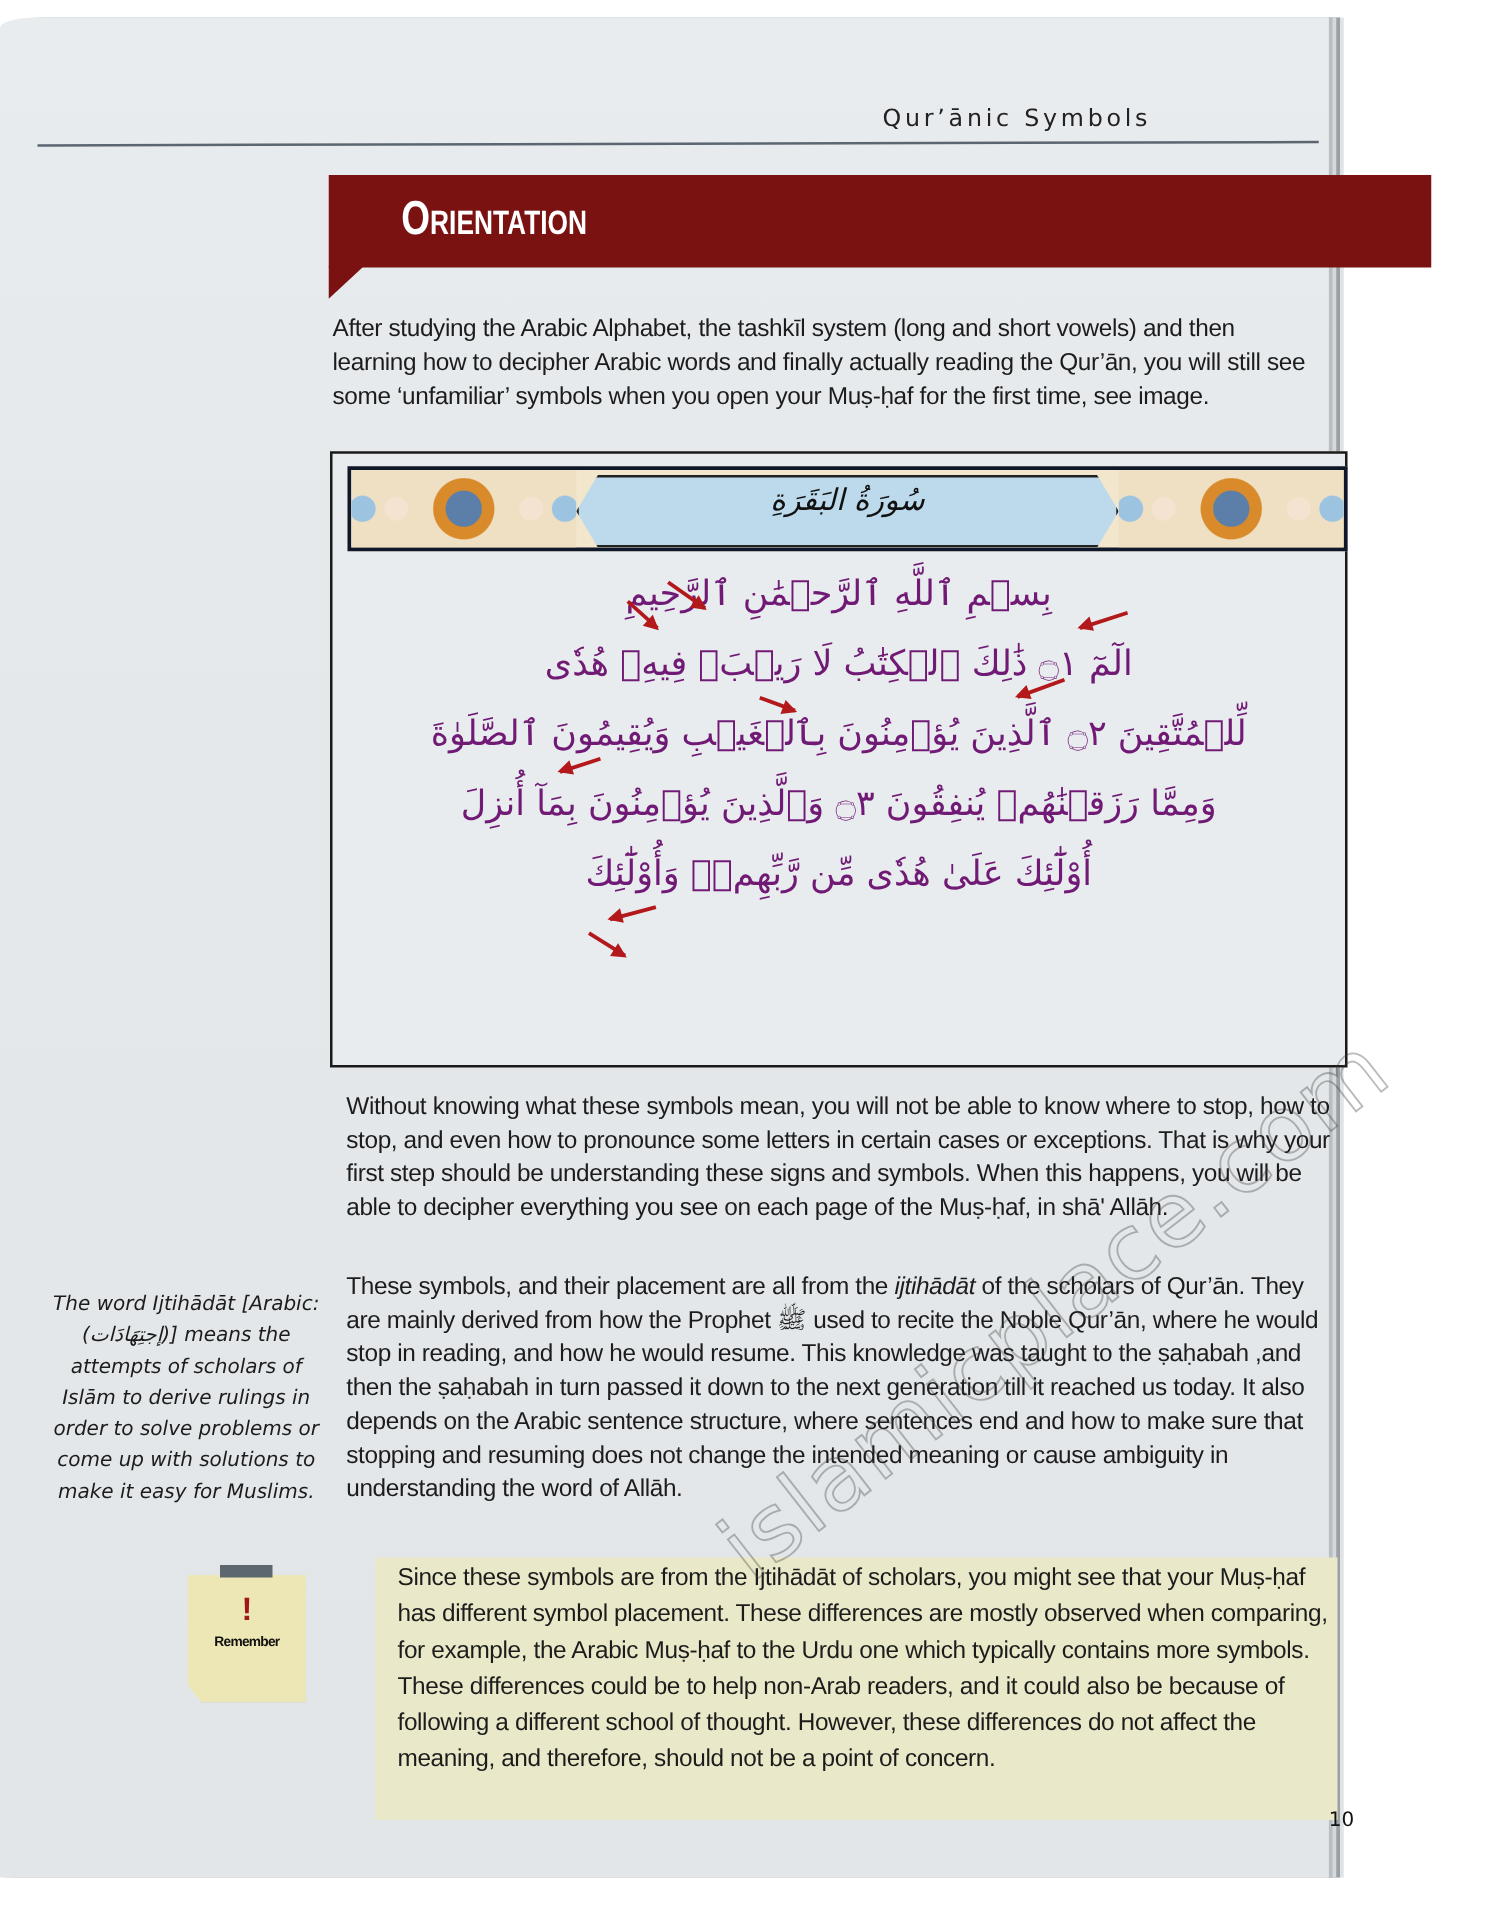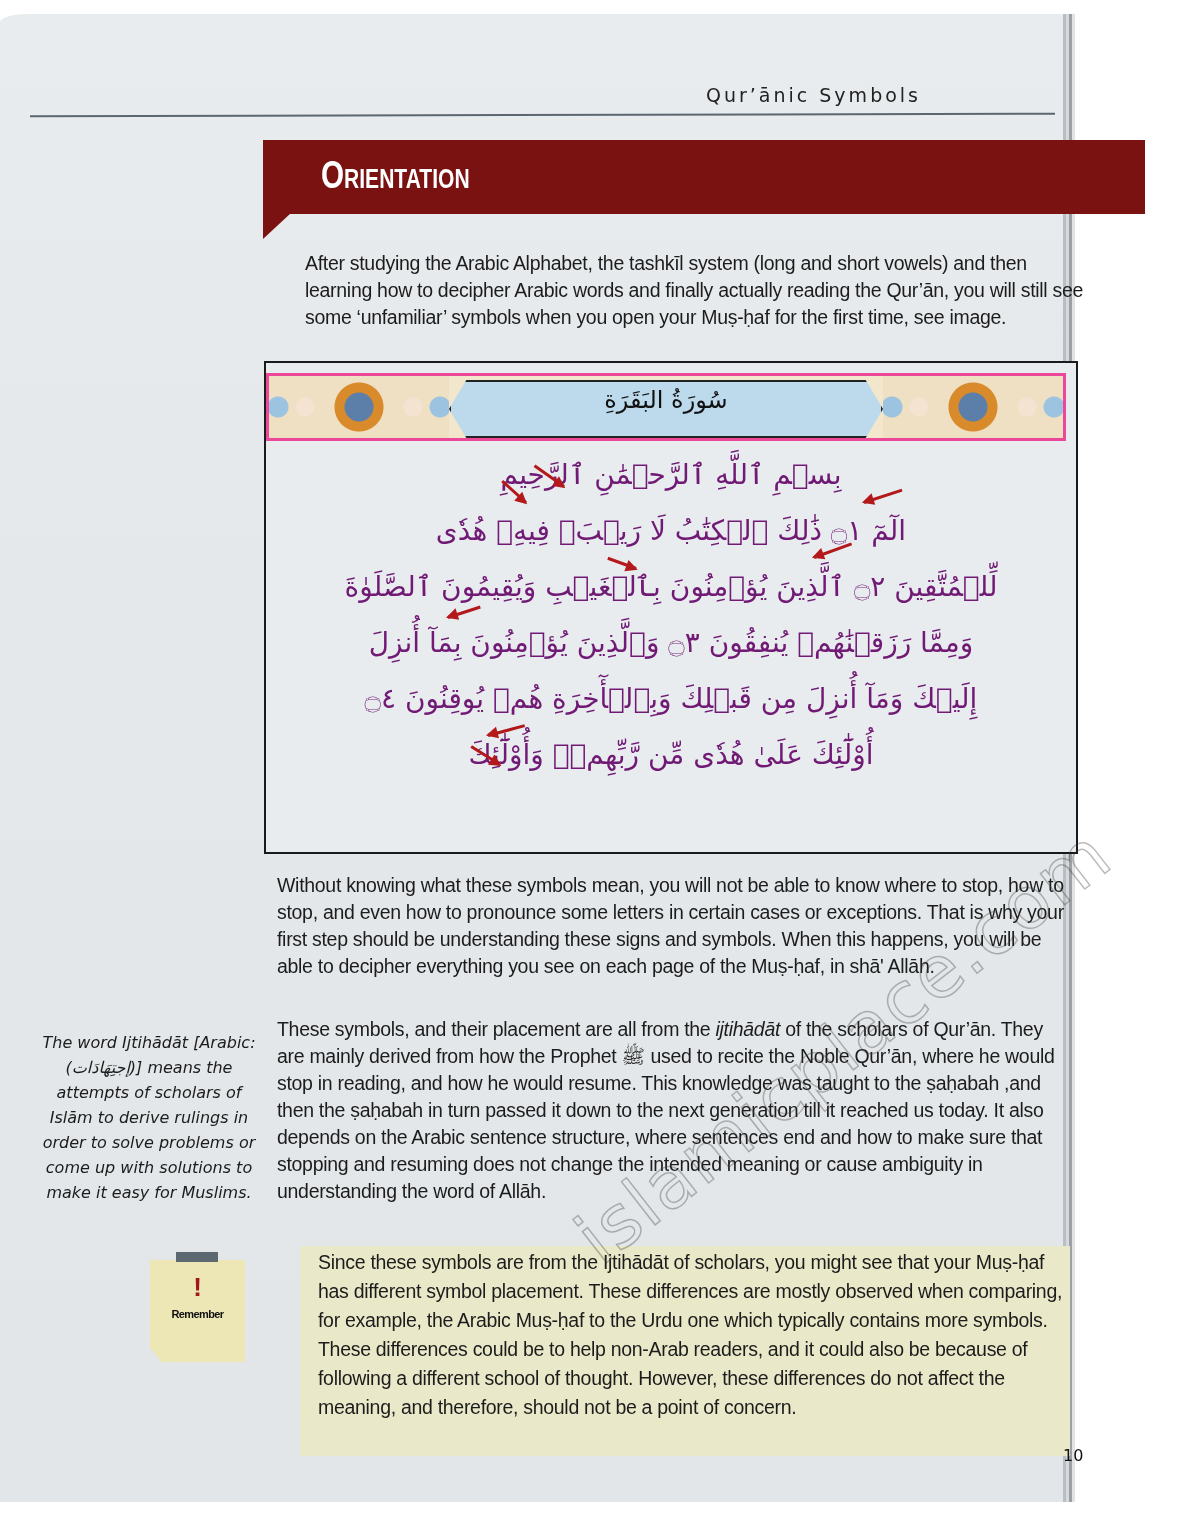--- a/index.html
+++ b/index.html
@@ -34,30 +34,30 @@
   .banner-title {
     position: absolute; left: 58px; top: 14px;
     font-family: "Liberation Sans", sans-serif; font-weight: bold; font-size: 38px;
     color: #fff; letter-spacing: 0px; transform: scaleX(0.78); transform-origin: left center;
     font-variant: small-caps;
   }
   .para {
     position: absolute; font-family: "Liberation Sans", sans-serif; font-size: 19.5px;
     line-height: 27px; color: #1c1c1c; letter-spacing: -0.3px;
   }
-  .p1 { left: 266px; top: 236px; width: 790px; margin-left: 39px; }
+  .p1 { left: 266px; top: 236px; width: 790px; }
   .p2 { left: 277px; top: 858px; width: 790px; }
   .p3 { left: 277px; top: 1002px; width: 790px; }
   .frame {
     position: absolute; left: 264px; top: 347px; width: 810px; height: 489px;
     border: 2px solid #1a1a1a; background: #e8ecee;
   }
   .surah-header {
-    position: absolute; left: 0; top: 10px; width: 794px; height: 62px;
-    border: 3px solid #ec4899; background: #f2e6cc; overflow: hidden;
+    position: absolute; left: 12px; top: 10px; width: 794px; height: 62px;
+    border: 3px solid #0f172a; background: #f2e6cc; overflow: hidden; font-style: italic;
   }
   .orn {
     position: absolute; top: 0; width: 180px; height: 62px;
     background:
       radial-gradient(circle at 20% 50%, #f3e3d0 0 9px, transparent 10px),
       radial-gradient(circle at 50% 50%, #5b7fa8 0 14px, transparent 15px),
       radial-gradient(circle at 50% 50%, #d98a2b 0 24px, transparent 25px),
       radial-gradient(circle at 80% 50%, #f3e3d0 0 9px, transparent 10px),
       radial-gradient(circle at 5% 50%, #9cc3e0 0 10px, transparent 11px),
       radial-gradient(circle at 95% 50%, #9cc3e0 0 10px, transparent 11px),
@@ -136,21 +136,20 @@
       <div class="orn left"></div>
       <div class="cartouche"></div>
       <div class="surah-name">سُورَةُ البَقَرَةِ</div>
       <div class="orn right"></div>
     </div>
     <div class="ayat">
       <div>بِسۡمِ ٱللَّهِ ٱلرَّحۡمَٰنِ ٱلرَّحِيمِ</div>
       <div>الٓمٓ ۝١ ذَٰلِكَ ٱلۡكِتَٰبُ لَا رَيۡبَۛ فِيهِۛ هُدٗى</div>
       <div>لِّلۡمُتَّقِينَ ۝٢ ٱلَّذِينَ يُؤۡمِنُونَ بِٱلۡغَيۡبِ وَيُقِيمُونَ ٱلصَّلَوٰةَ</div>
       <div>وَمِمَّا رَزَقۡنَٰهُمۡ يُنفِقُونَ ۝٣ وَٱلَّذِينَ يُؤۡمِنُونَ بِمَآ أُنزِلَ</div>
-      <div>إِلَيۡكَ وَمَآ أُنزِلَ مِن قَبۡلِكَ وَبِٱلۡأٓخِرَةِ هُمۡ يُوقِنُونَ ۝٤</div>
       <div>أُوْلَٰٓئِكَ عَلَىٰ هُدٗى مِّن رَّبِّهِمۡۖ وَأُوْلَٰٓئِكَ</div>
     </div>
 
     <div class="arrow" style="left:598px; top:138px; width:40px; transform:rotate(-18deg);"></div>
     <div class="arrow" style="left:298px; top:122px; width:36px; transform:rotate(215deg); transform-origin:left center;"></div>
     <div class="arrow" style="left:260px; top:138px; width:32px; transform:rotate(222deg);"></div>
     <div class="arrow" style="left:548px; top:193px; width:40px; transform:rotate(-20deg);"></div>
     <div class="arrow" style="left:370px; top:204px; width:30px; transform:rotate(200deg);"></div>
     <div class="arrow" style="left:182px; top:253px; width:34px; transform:rotate(-18deg);"></div>
     <div class="arrow" style="left:222px; top:371px; width:38px; transform:rotate(-15deg);"></div>

